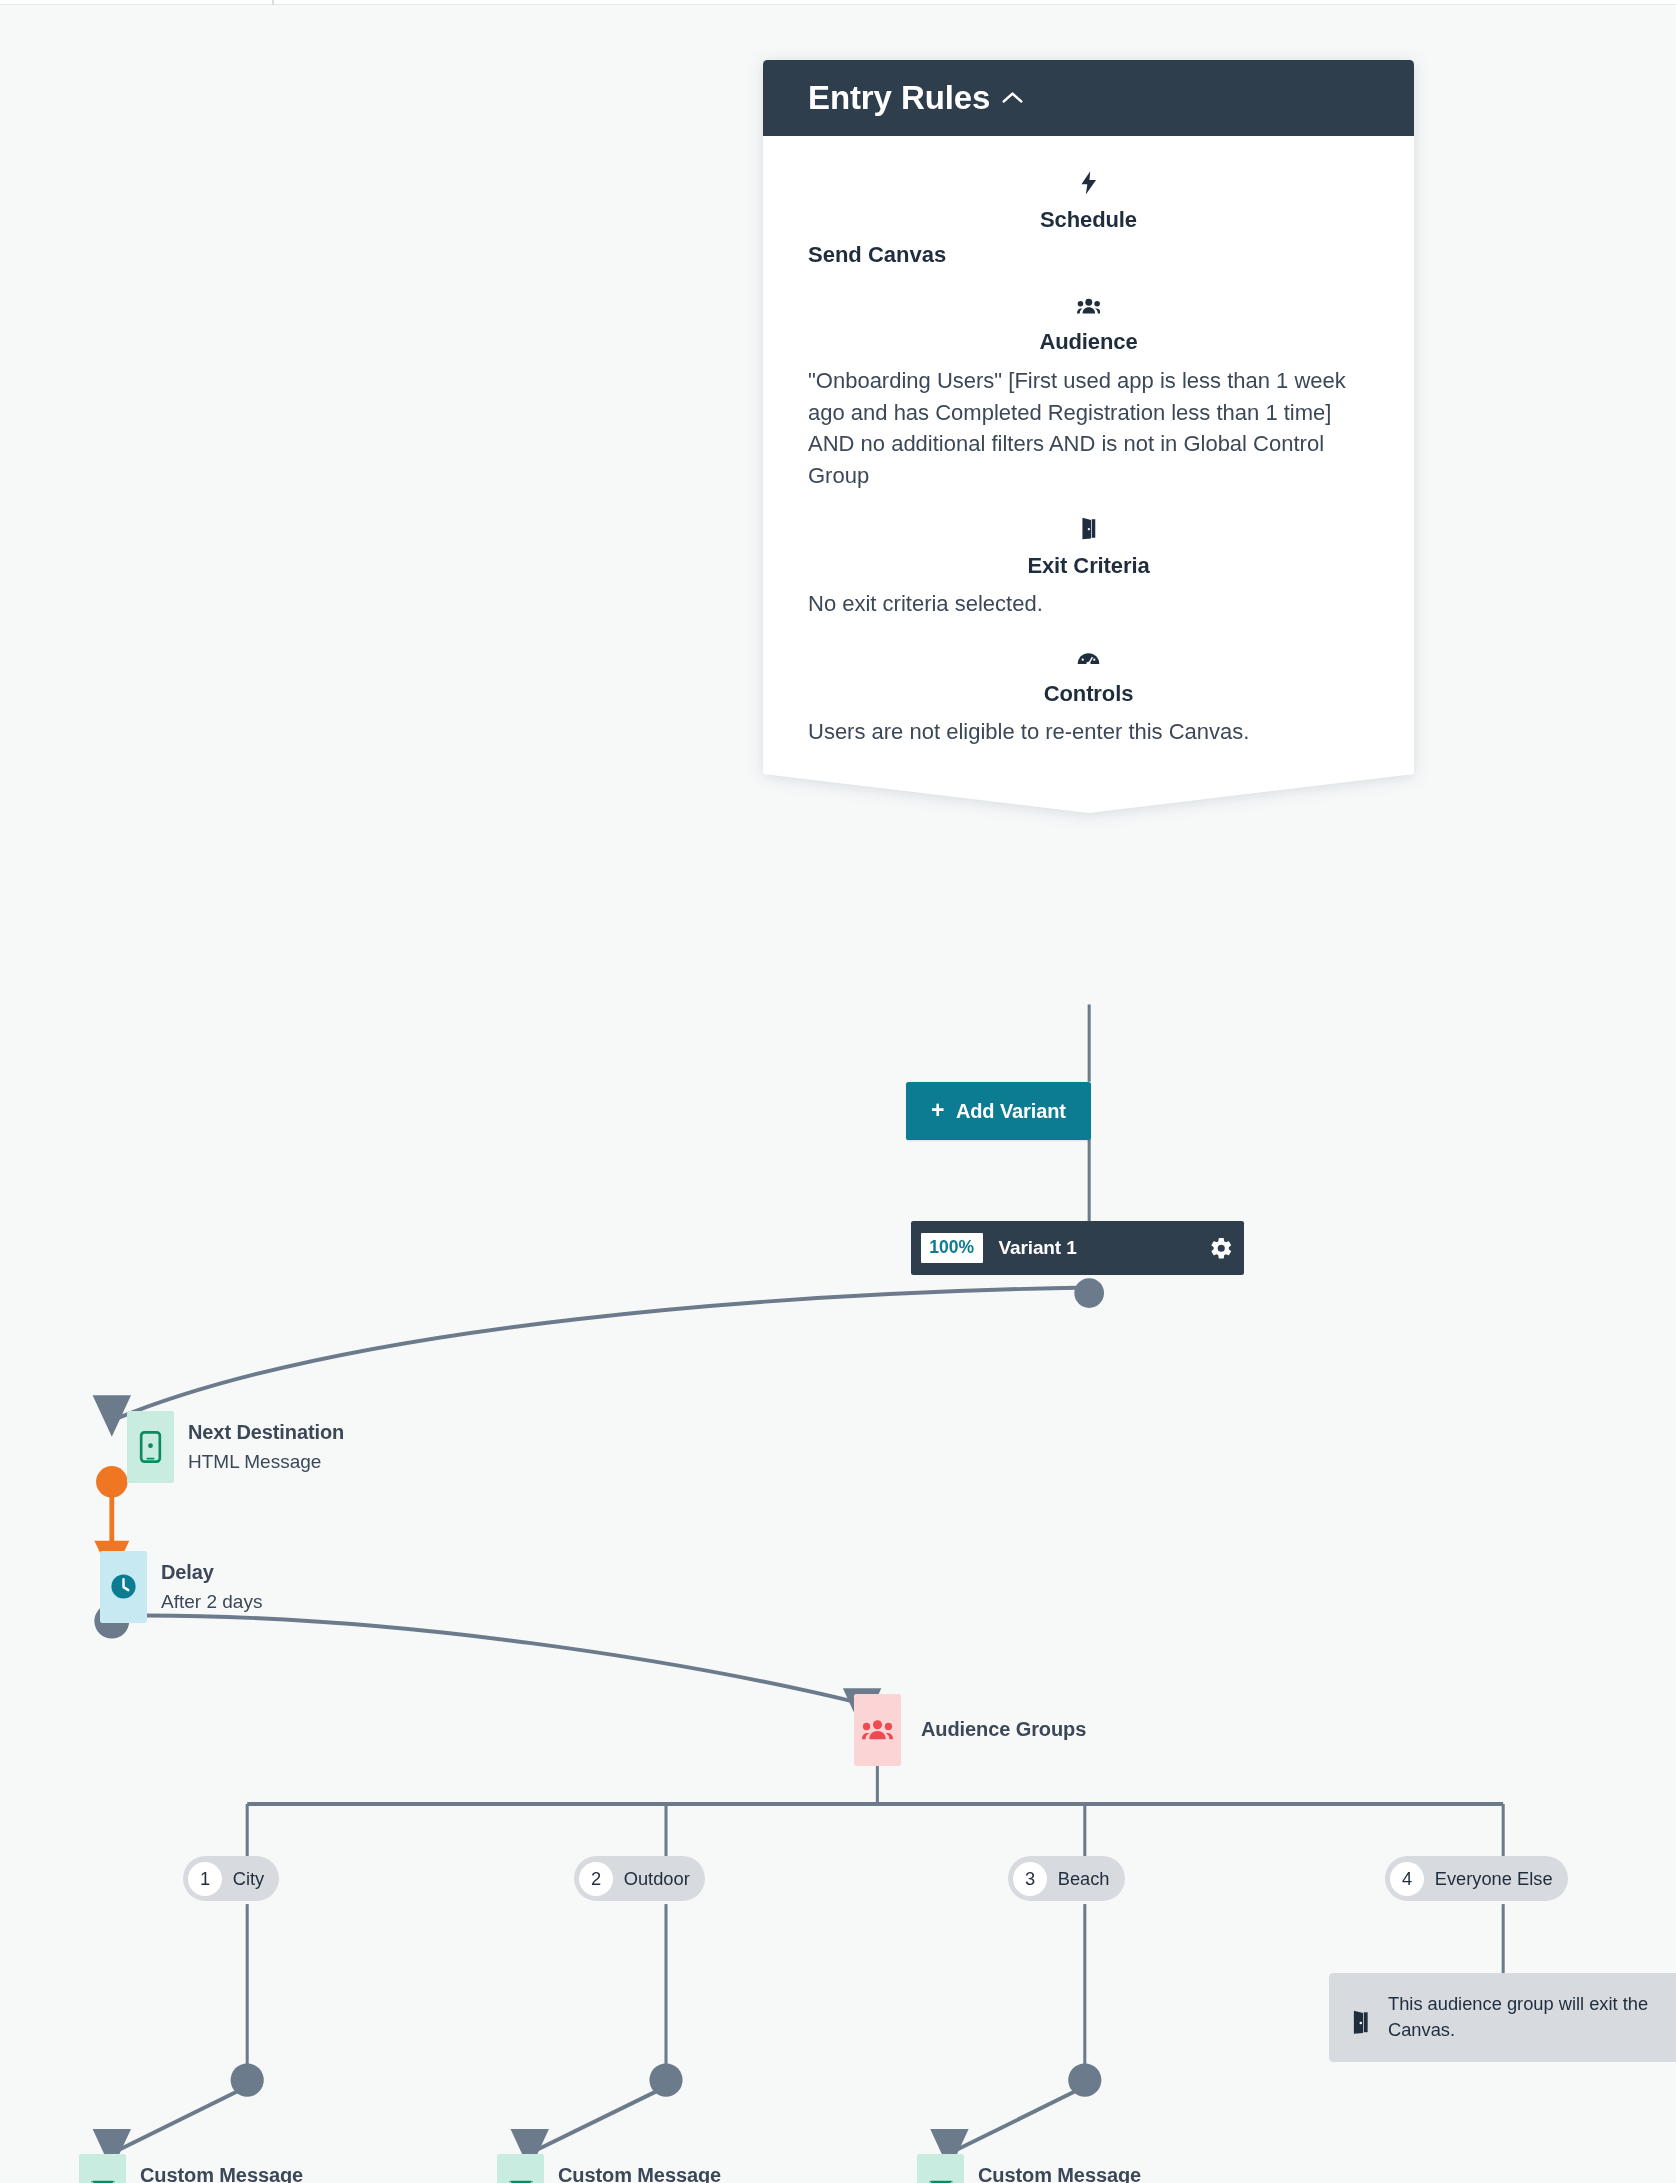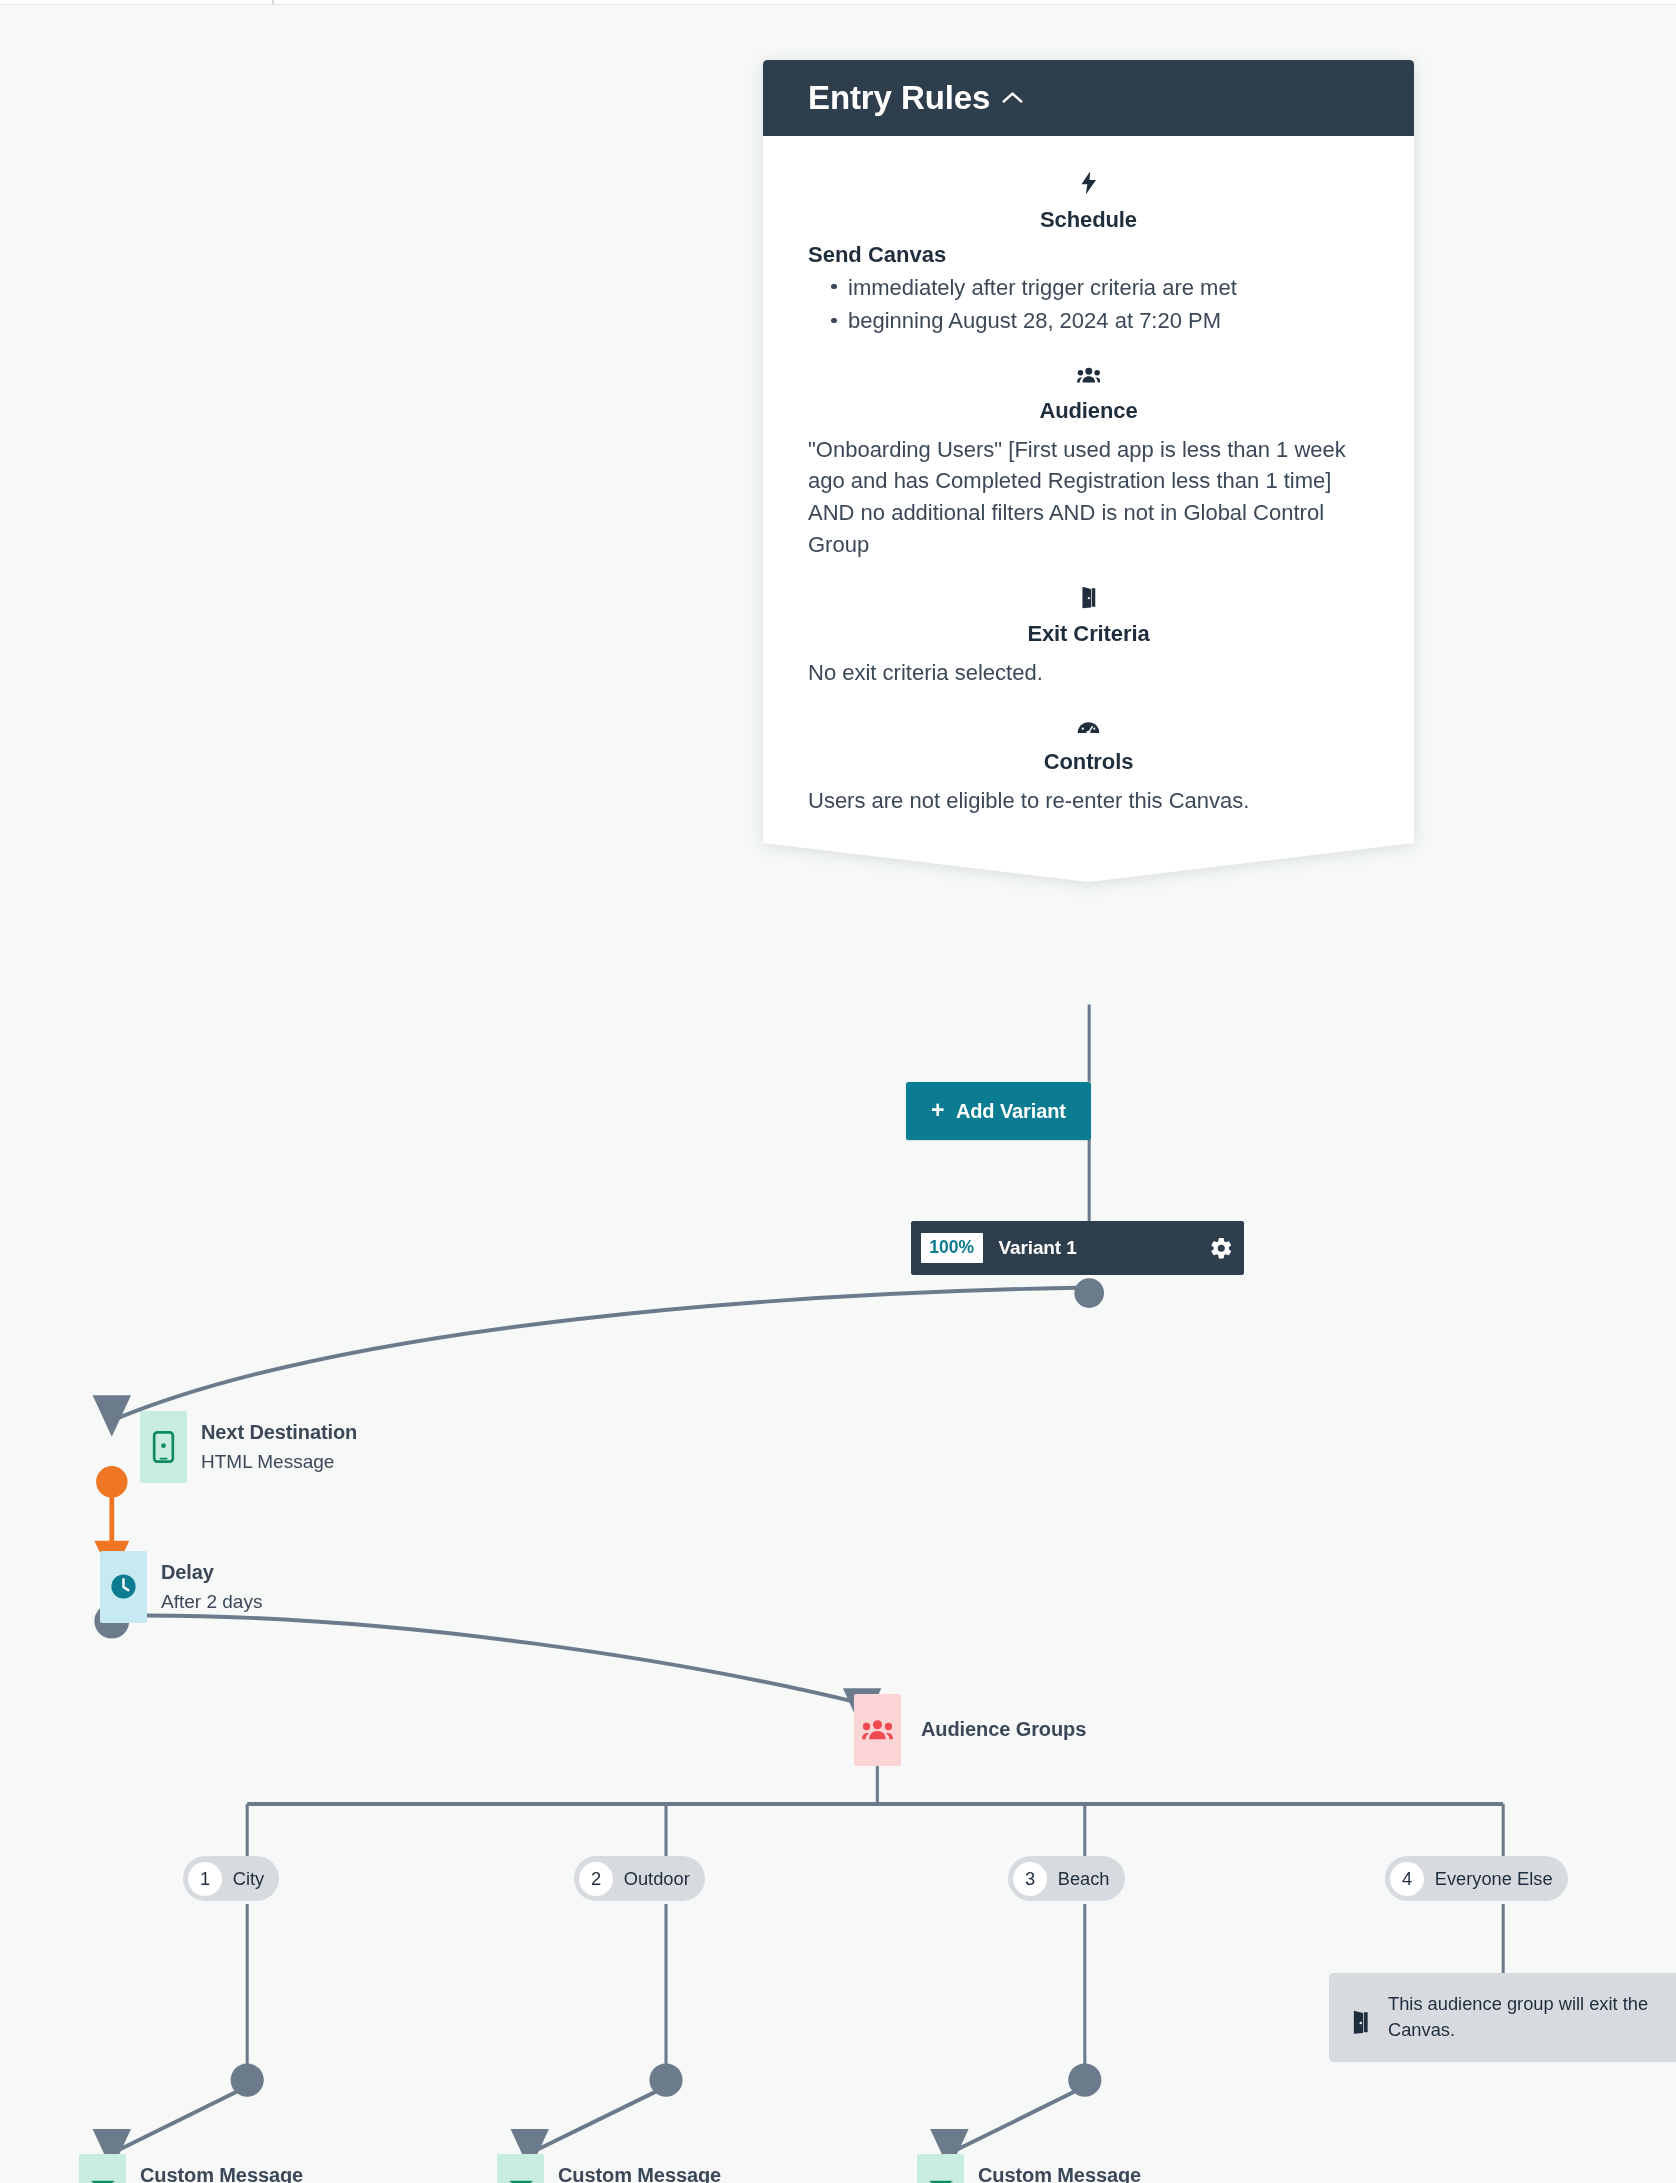--- a/index.html
+++ b/index.html
@@ -363,24 +363,20 @@
         <div class="sec">
           <div class="sec-head">
             <span class="sec-ico">
               <svg width="17.5" height="23.6" viewBox="0 0 24 32">
                 <path d="M14,0 L2,18 L10,18 L8,32 L22,12 L13,12 Z" fill="#1f2d3d"></path>
               </svg>
             </span>
             <span class="sec-title">Schedule</span>
           </div>
           <div class="sec-sub">Send Canvas</div>
-          <ul class="bullets">
-            <li>immediately after trigger criteria are met</li>
-            <li>beginning August 28, 2024 at 7:20 PM</li>
-          </ul>
         </div>
 
         <div class="sec">
           <div class="sec-head">
             <span class="sec-ico">
               <svg width="23.6" height="17.5" viewBox="0 0 34 24">
                 <circle cx="17" cy="7" r="5" fill="#1f2d3d"></circle>
                 <circle cx="5" cy="9" r="4" fill="#1f2d3d"></circle>
                 <circle cx="29" cy="9" r="4" fill="#1f2d3d"></circle>
                 <path d="M8,23 C8,17 12,14 17,14 C22,14 26,17 26,23 Z" fill="#1f2d3d"></path>
@@ -438,21 +434,21 @@
   <div class="variant-node">
     <span class="variant-pct">100%</span>
     <span class="variant-name">Variant 1</span>
     <span class="variant-gear">
       <svg width="24.5" height="24.5" viewBox="0 0 24 24">
         <path fill="#ffffff" d="M19.4,13a7.6,7.6,0,0,0,0-2l2.1-1.6a.5.5,0,0,0,.1-.6l-2-3.4a.5.5,0,0,0-.6-.2l-2.5,1a7.3,7.3,0,0,0-1.7-1L14.5,2.4a.5.5,0,0,0-.5-.4H10a.5.5,0,0,0-.5.4L9.2,5.2a7.3,7.3,0,0,0-1.7,1l-2.5-1a.5.5,0,0,0-.6.2l-2,3.4a.5.5,0,0,0,.1.6L4.6,11a7.6,7.6,0,0,0,0,2L2.5,14.6a.5.5,0,0,0-.1.6l2,3.4a.5.5,0,0,0,.6.2l2.5-1a7.3,7.3,0,0,0,1.7,1l.3,2.8a.5.5,0,0,0,.5.4h4a.5.5,0,0,0,.5-.4l.3-2.8a7.3,7.3,0,0,0,1.7-1l2.5,1a.5.5,0,0,0,.6-.2l2-3.4a.5.5,0,0,0-.1-.6ZM12,15.5A3.5,3.5,0,1,1,15.5,12,3.5,3.5,0,0,1,12,15.5Z"></path>
       </svg>
     </span>
   </div>
 
-  <div class="step" style="left:101px; top:1411px;padding-left:39px;">
+  <div class="step" style="left:88px; top:1411px;padding-left:39px;">
     <div class="step-tile tile-green">
       <span>
         <svg width="23" height="32" viewBox="0 0 16 24">
           <rect x="1" y="1" width="14" height="22" rx="2.5" fill="none" stroke="#0e8a5f" stroke-width="2"></rect>
           <circle cx="8" cy="11" r="1.8" fill="#0e8a5f"></circle>
           <rect x="5" y="20" width="6" height="1.4" rx="0.7" fill="#0e8a5f"></rect>
         </svg>
       </span>
     </div>
     <div class="step-text">

